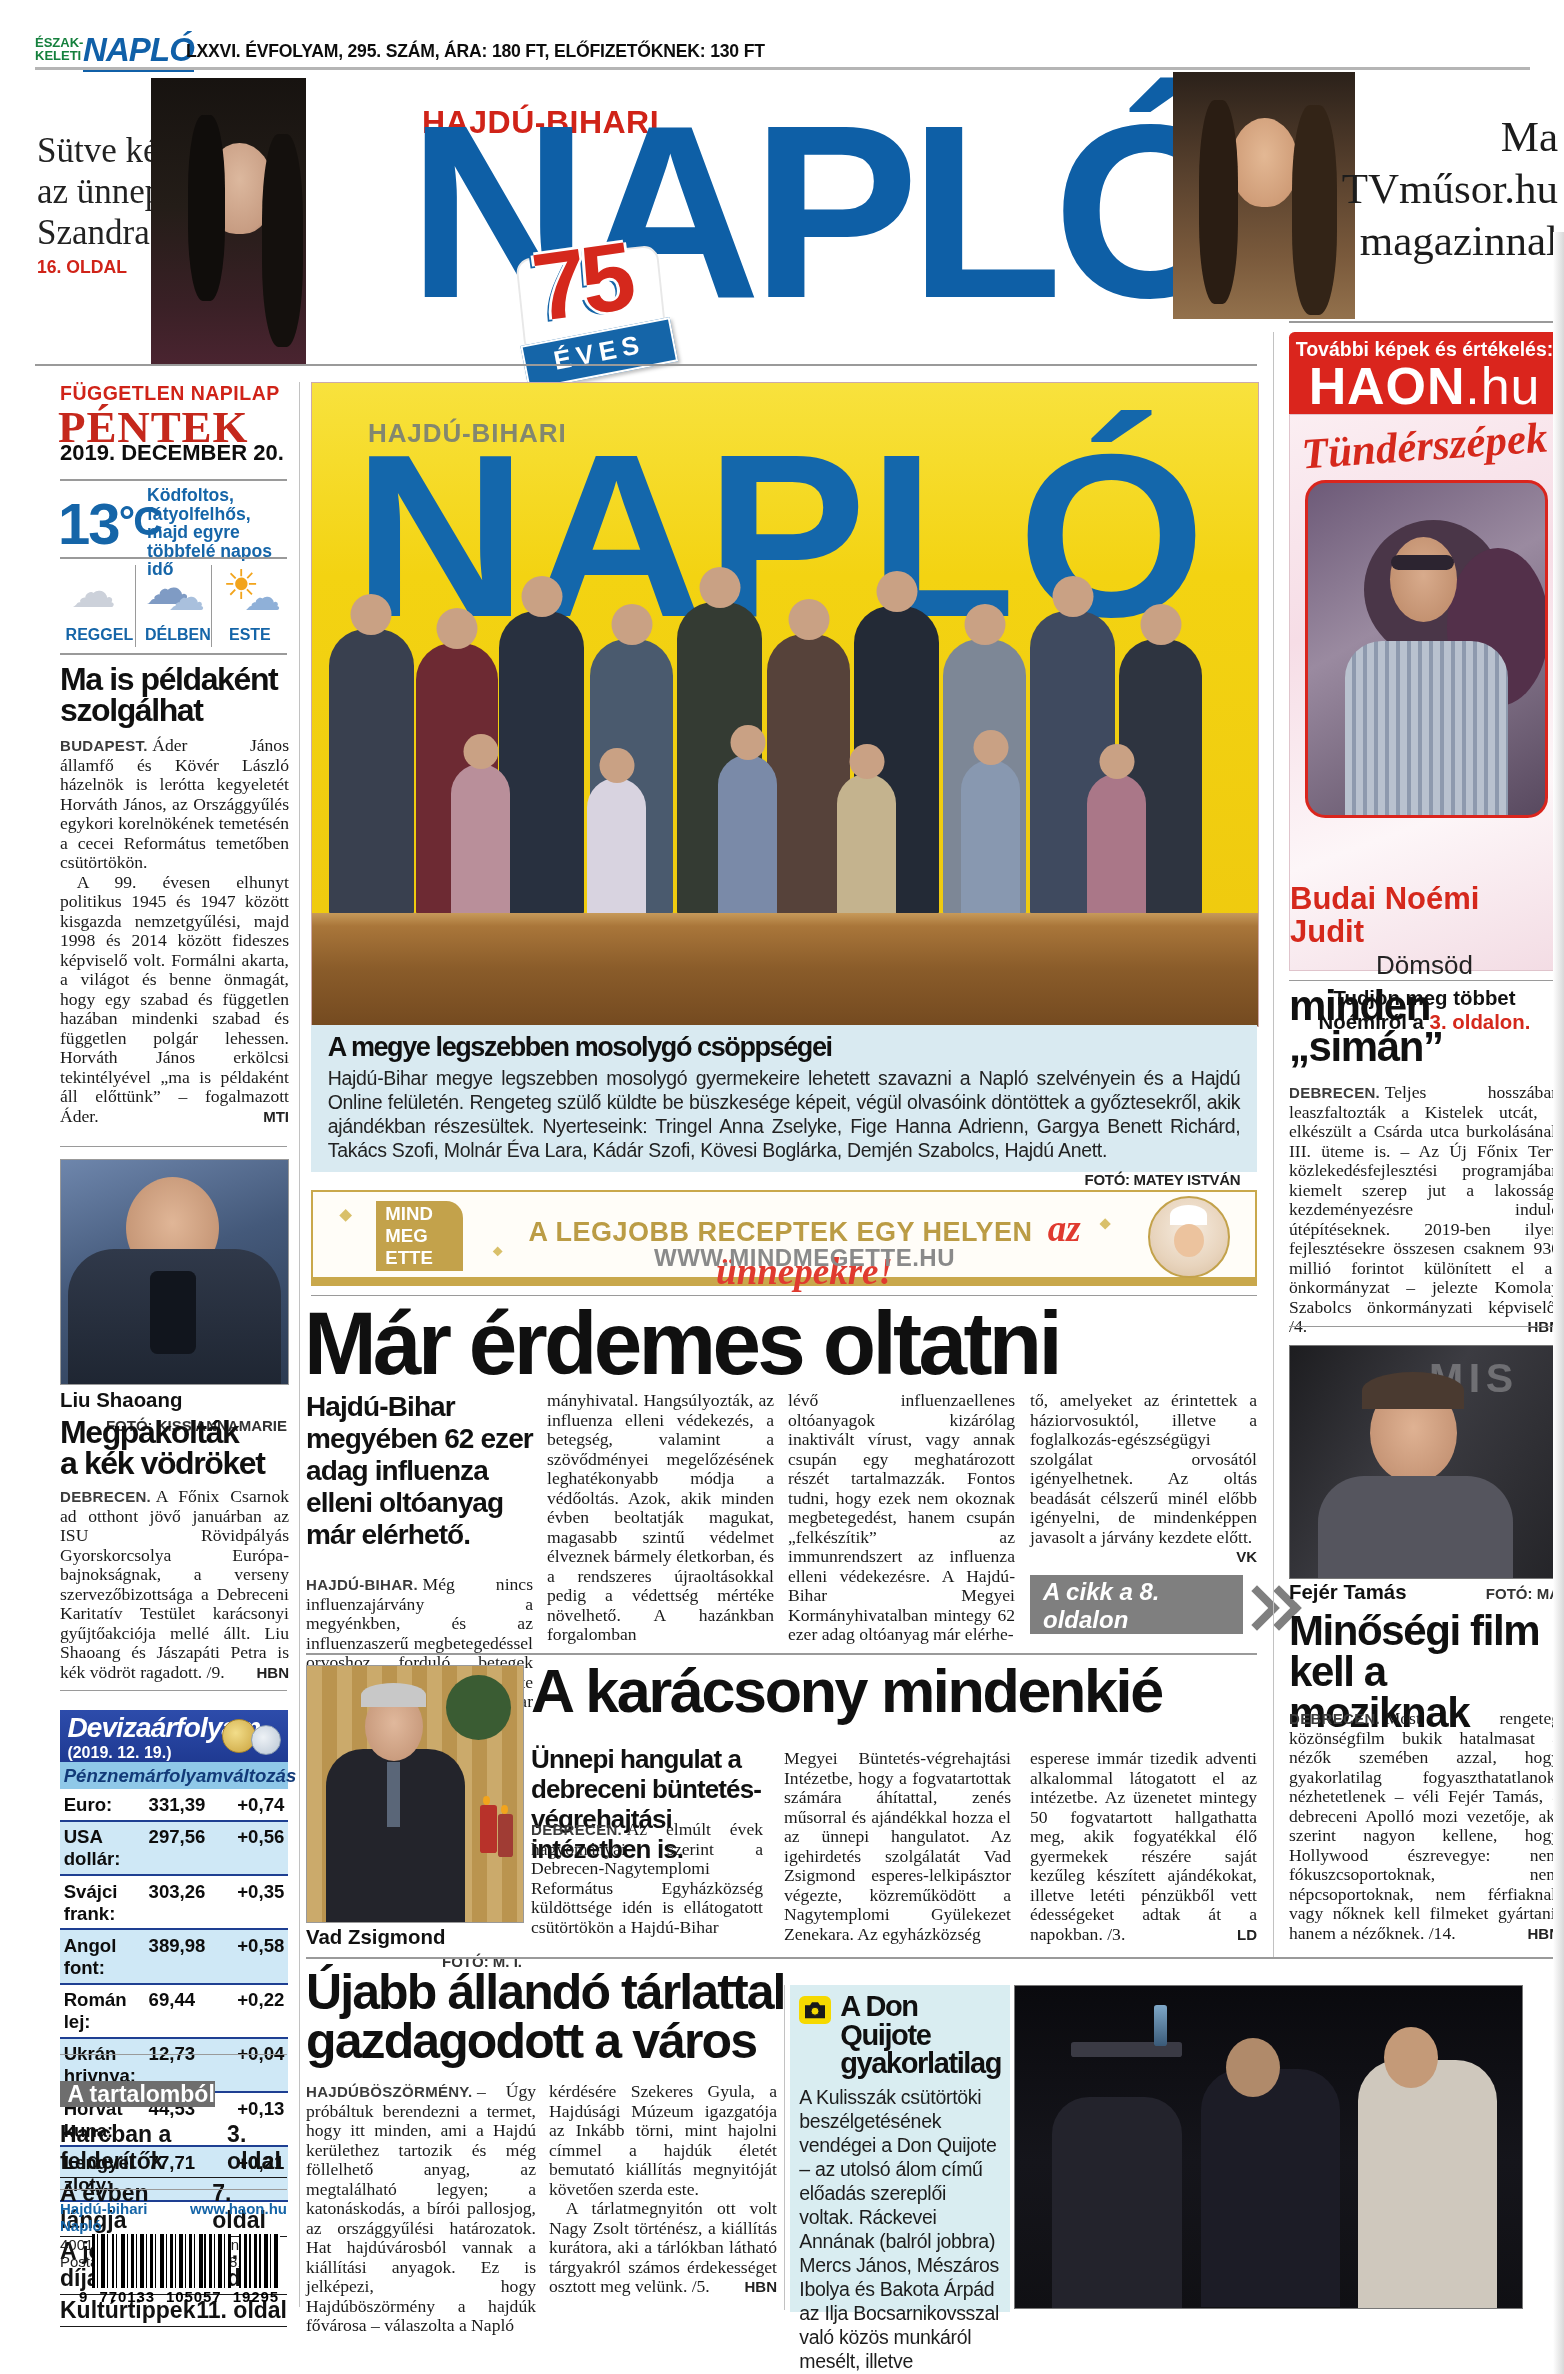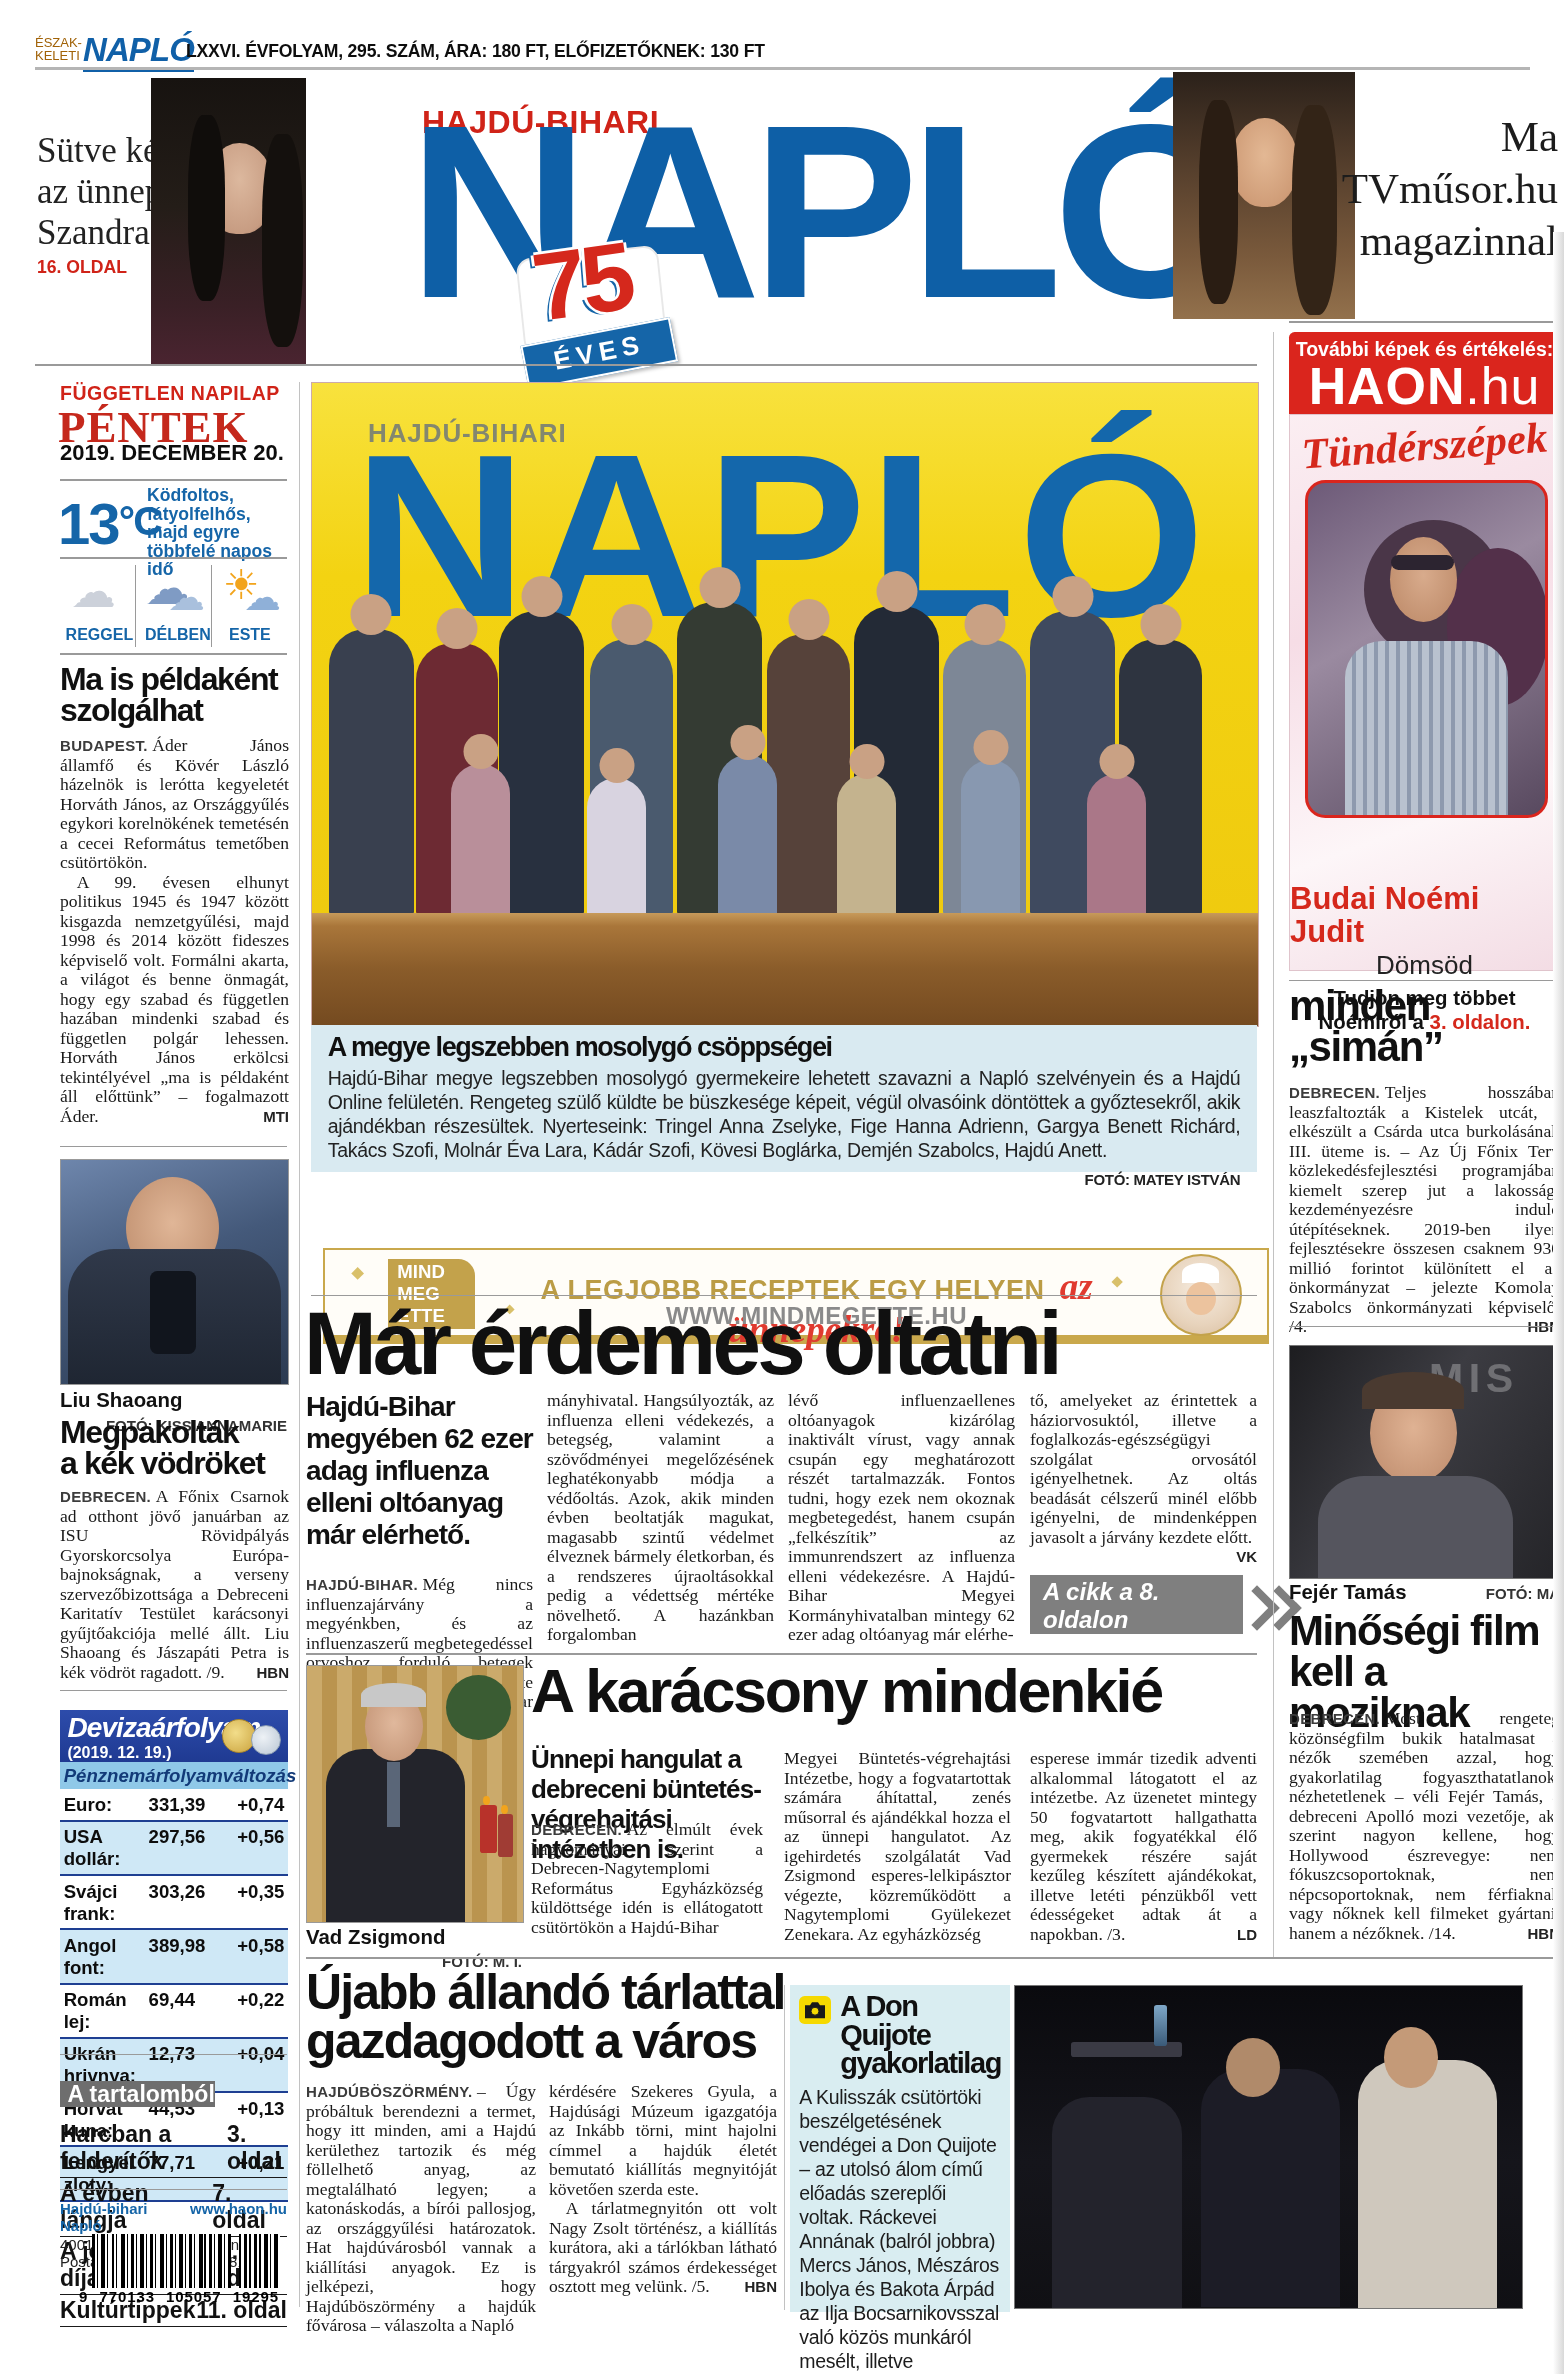--- a/index.html
+++ b/index.html
@@ -22,21 +22,21 @@
   .hd{position:absolute;left:50%;transform:translateX(-50%);top:-35px;width:41px;height:41px;border-radius:50%;background:#c9a184;}
   .wicon{font-family:"DejaVu Sans",sans-serif;}
   .chev{position:absolute;width:24px;height:24px;border-top:8.3px solid #7f7f7f;border-right:8.3px solid #7f7f7f;transform:rotate(45deg);}
 </style>
 </head>
 <body>
 
 <div id="page">
 
   <div class="abs" style="left:35px;top:33px;width:278px;height:37px;">
-    <div class="abs" style="left:0;top:2.8px;font-weight:normal;font-size:13px;line-height:13px;color:#a16207;">
+    <div class="abs" style="left:0;top:2.8px;font-weight:bold;font-size:13px;line-height:13px;color:#15803d;">
       <div>ÉSZAK-</div>
       <div>KELETI</div>
     </div>
     <div class="abs b" style="left:48px;top:-1.9px;font-size:33px;color:#1060a8;font-style:italic;letter-spacing:-0.9px;border-bottom:3.7px solid #1060a8;padding-bottom:0;">NAPLÓ</div>
   </div>
   <div class="abs b" style="left:186px;top:41px;font-size:17.6px;letter-spacing:-0.2px;color:#0d0d0d;">LXXVI. ÉVFOLYAM, 295. SZÁM, ÁRA: 180 FT, ELŐFIZETŐKNEK: 130 FT</div>
   <div class="rule" style="left:35px;top:67px;width:1495px;height:2.8px;background:#b5b5b5;"></div>
 
   <div class="abs serif" style="left:37px;top:130px;font-size:35px;line-height:41px;color:#222;">
     <div>Sütve készül</div>
@@ -287,21 +287,21 @@
   </div>
 
   <div class="abs" style="left:311px;top:1025px;width:946px;height:147px;background:#d9eaf1;padding:9.3px 16.7px;box-sizing:border-box;">
     <div class="hl" style="font-size:27px;margin-bottom:5.6px;">A megye legszebben mosolygó csöppségei</div>
     <div class="jus" style="font-size:19.5px;line-height:24px;color:#222;letter-spacing:-0.3px;">
       <span>Hajdú-Bihar megye legszebben mosolygó gyermekeire lehetett szavazni a Napló szelvényein és a Hajdú Online felületén. Rengeteg szülő küldte be büszkesége képeit, végül olvasóink döntöttek a győztesekről, akik ajándékban részesültek. Nyerteseink: Tringel Anna Zselyke, Fige Hanna Adrienn, Gargya Benett Richárd, Takács Szofi, Molnár Éva Lara, Kádár Szofi, Kövesi Boglárka, Demjén Szabolcs, Hajdú Anett.</span>
       <span class="b" style="float:right;font-size:15px;margin-top:5.6px;">FOTÓ: MATEY ISTVÁN</span>
     </div>
   </div>
 
-  <div class="abs" style="left:311px;top:1248px;width:946px;height:96px;border:2.8px solid #c9a84c;border-bottom:9.3px solid #c9a84c;background:#fffdf8;box-sizing:border-box;margin-left:12px;">
+  <div class="abs" style="left:311px;top:1190px;width:946px;height:96px;border:2.8px solid #c9a84c;border-bottom:9.3px solid #c9a84c;background:#fffdf8;box-sizing:border-box;">
     <div class="abs" style="left:63px;top:9.3px;width:87px;height:70px;background:#c3a24b;border-radius:0 16.7px 0 0;color:#fff;font-weight:bold;font-size:18.6px;line-height:22px;padding:1.9px 0 0 9.3px;box-sizing:border-box;">
       <div>MIND</div>
         <div>MEG</div>
         <div>ETTE</div>
     </div>
     <div class="abs" style="left:204px;top:15px;width:575px;text-align:center;">
       <span class="b" style="font-size:27px;color:#bb9c45;letter-spacing:0.5px;">A LEGJOBB RECEPTEK EGY HELYEN</span>
       <span class="serif b" style="font-size:37px;color:#e03a2f;font-style:italic;margin-left:11px;">az ünnepekre!</span>
     </div>
     <div class="abs b" style="left:204px;top:52px;width:575px;text-align:center;font-size:24px;color:#8a8a8a;letter-spacing:0.5px;">WWW.MINDMEGETTE.HU</div>

